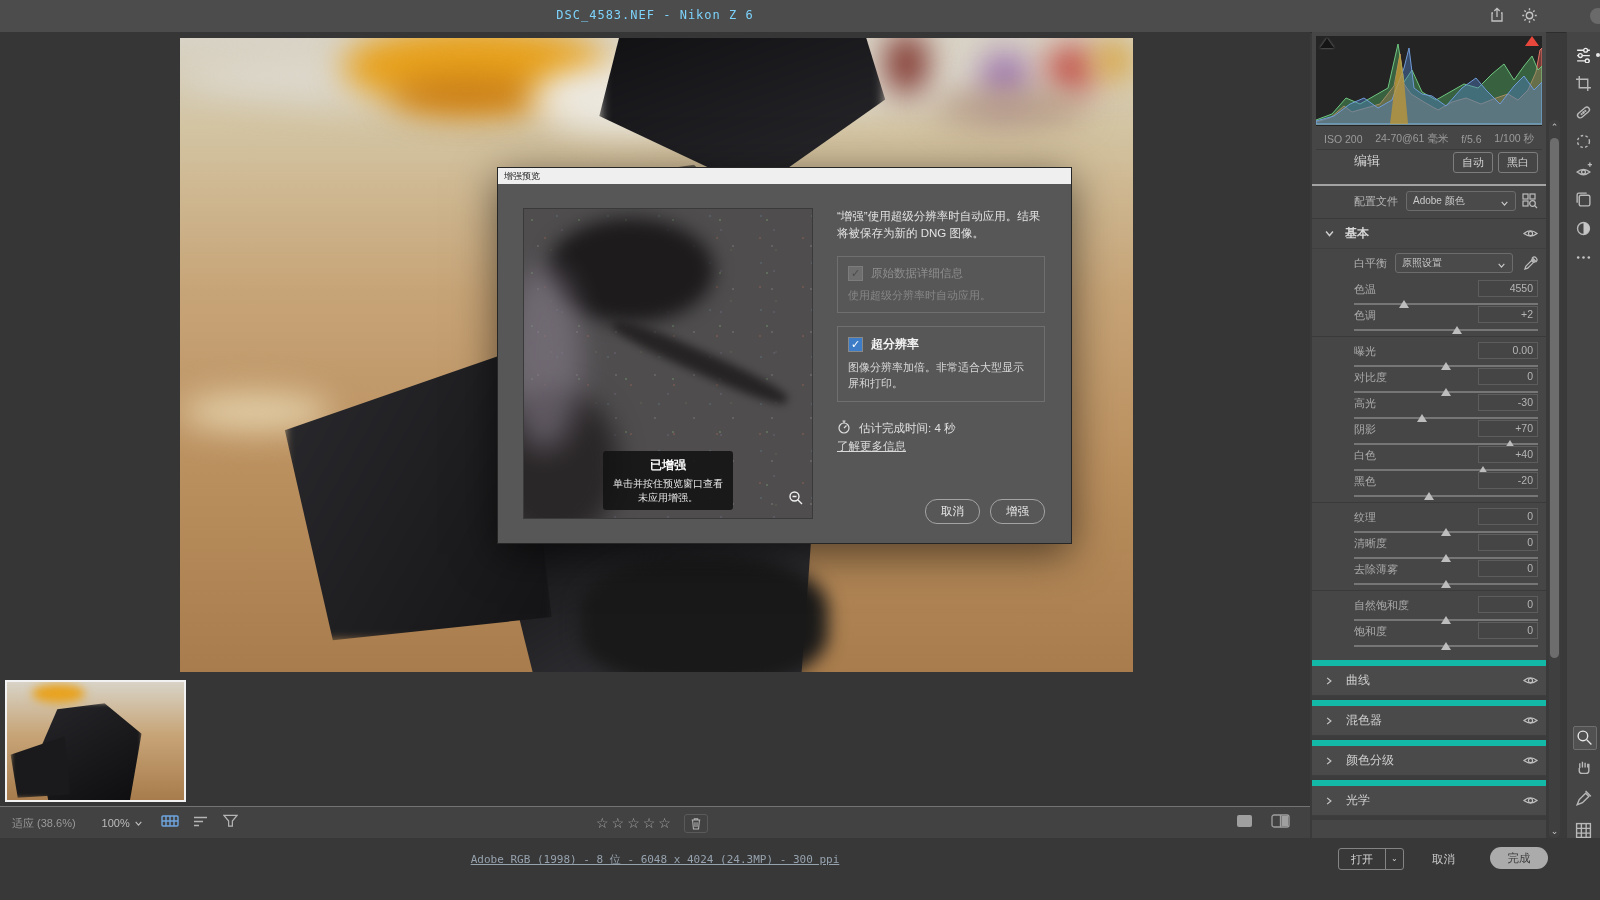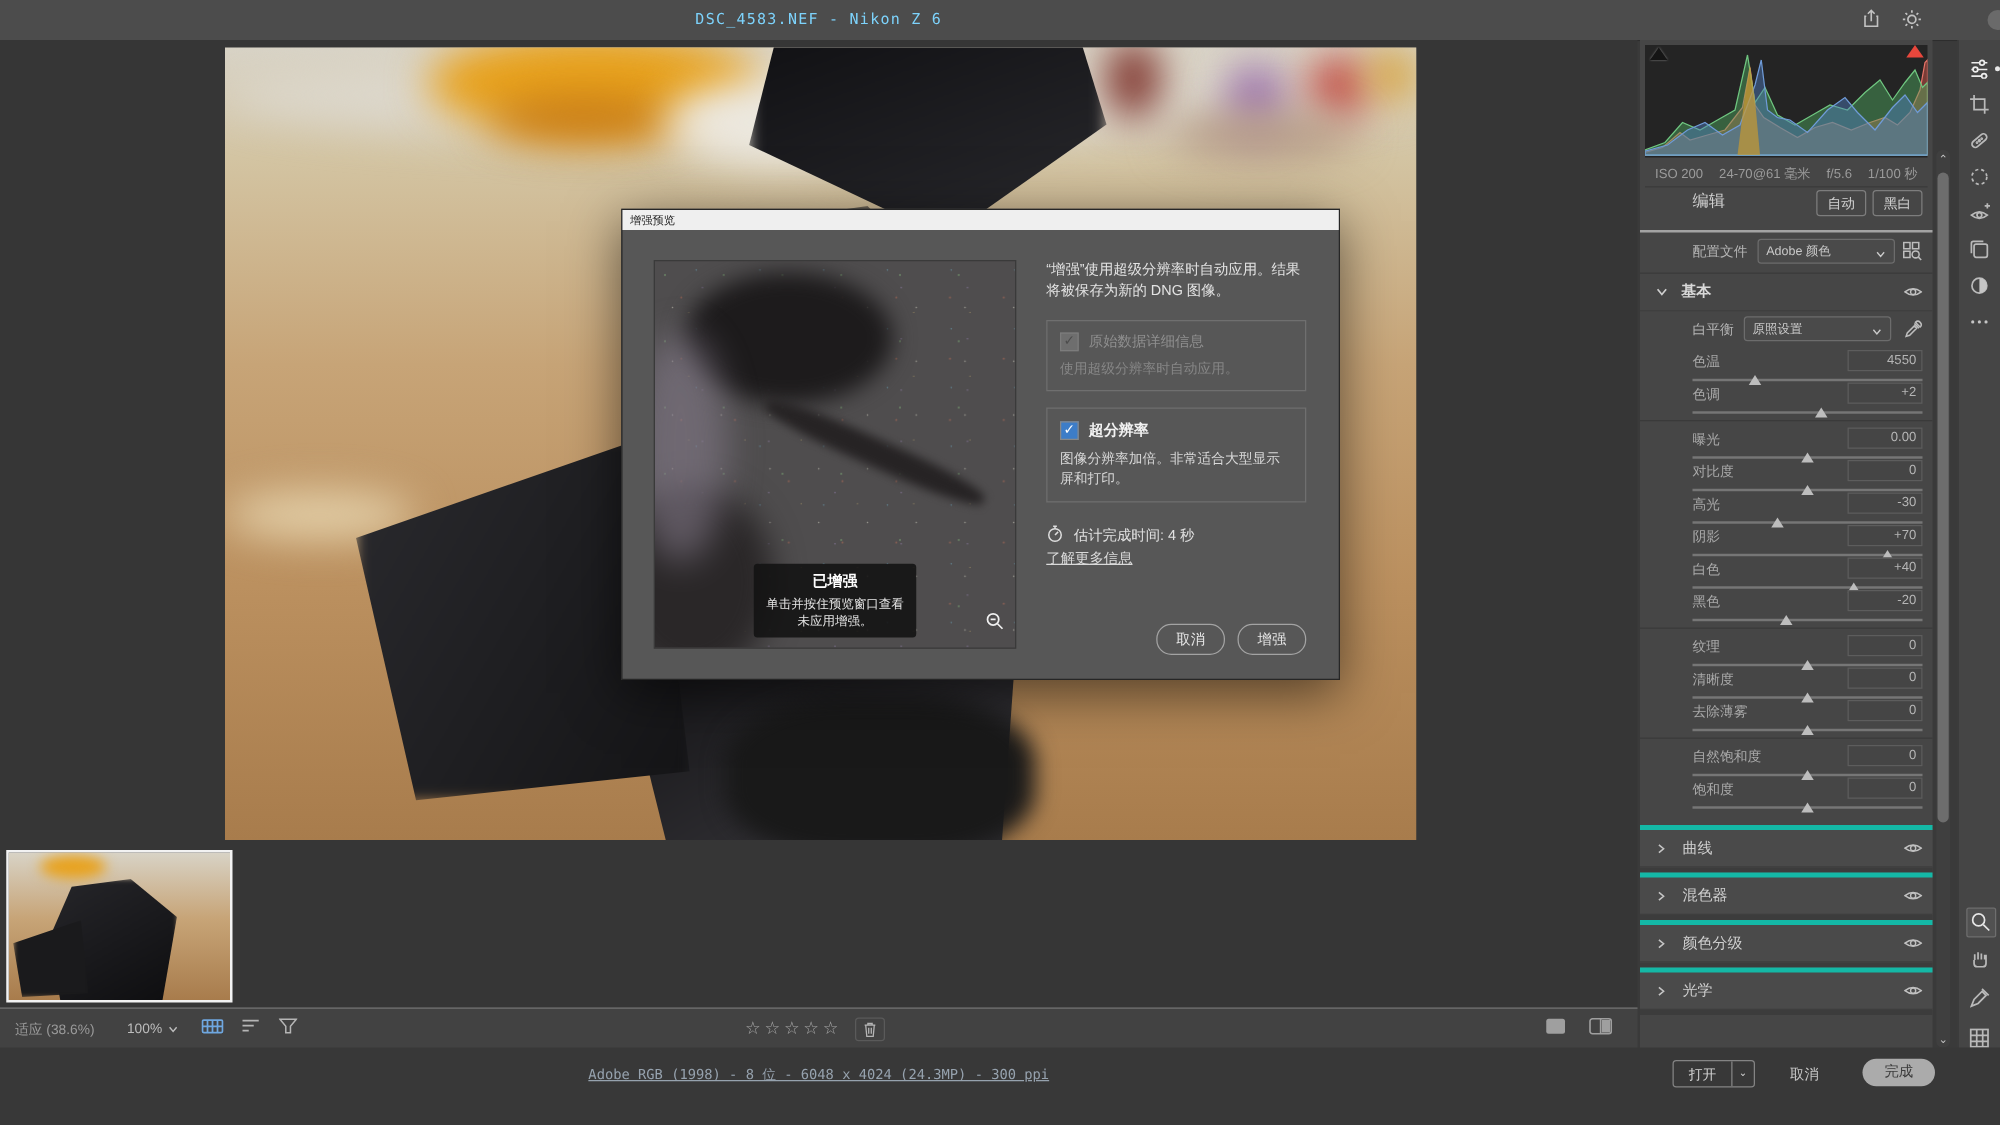--- a/index.html
+++ b/index.html
@@ -101,21 +101,21 @@
   .sliders{position:absolute;left:42px;top:248px;width:184px;}
   .srow{position:relative;height:26px;}
   .srow .sl{position:absolute;left:0;top:2px;color:#a9a9a9;font-size:11px;}
   .srow .sv{position:absolute;right:0;top:0;width:50px;height:15px;background:#454545;border:1px solid #5d5d5d;color:#b5b5b5;font-size:10.5px;text-align:right;padding:0 4px;line-height:15px;}
   .srow .track{position:absolute;left:0;right:0;top:20px;height:8px;cursor:pointer;}
   .srow .track .line{position:absolute;left:0;right:0;top:3px;height:2px;background:#767676;}
   .srow .thumbtri{position:absolute;top:0;width:0;height:0;border-left:5px solid transparent;border-right:5px solid transparent;border-bottom:8px solid #bdbdbd;transform:translateX(-5px);}
   .sdiv{height:10px;position:relative;}
   .sdiv::after{content:"";position:absolute;left:-42px;right:-8px;top:4px;height:1px;background:#3a3a3a;}
   .sections{position:absolute;left:0;top:628px;width:234px;}
-  .sec{height:29px;background:#4c4c4c;display:flex;align-items:center;margin-bottom:4px;border-top:4px solid #14b8a6;border-bottom:1px solid #3e3e3e;cursor:pointer;}
+  .sec{height:29px;background:#4c4c4c;display:flex;align-items:center;margin-bottom:4px;border-top:6px solid #14b8a6;border-bottom:1px solid #3e3e3e;cursor:pointer;}
   .sec .chev{margin-left:12px;display:flex;}
   .sec .lab{margin-left:12px;color:#cfcfcf;font-size:12px;}
   .sections .sec{background:#4a4a4a;}
   .sections{background:#3c3c3c;}
 
   
   .vscroll{position:absolute;left:1549px;top:120px;width:11px;height:718px;background:#3f3f3f;border-radius:5px;}
   .vscroll .vthumb{position:absolute;left:1px;top:18px;width:9px;height:520px;background:#6d6d6d;border-radius:5px;}
   .vscroll .va{position:absolute;left:0;width:11px;text-align:center;color:#c9c9c9;font-size:9px;cursor:pointer;}
 

